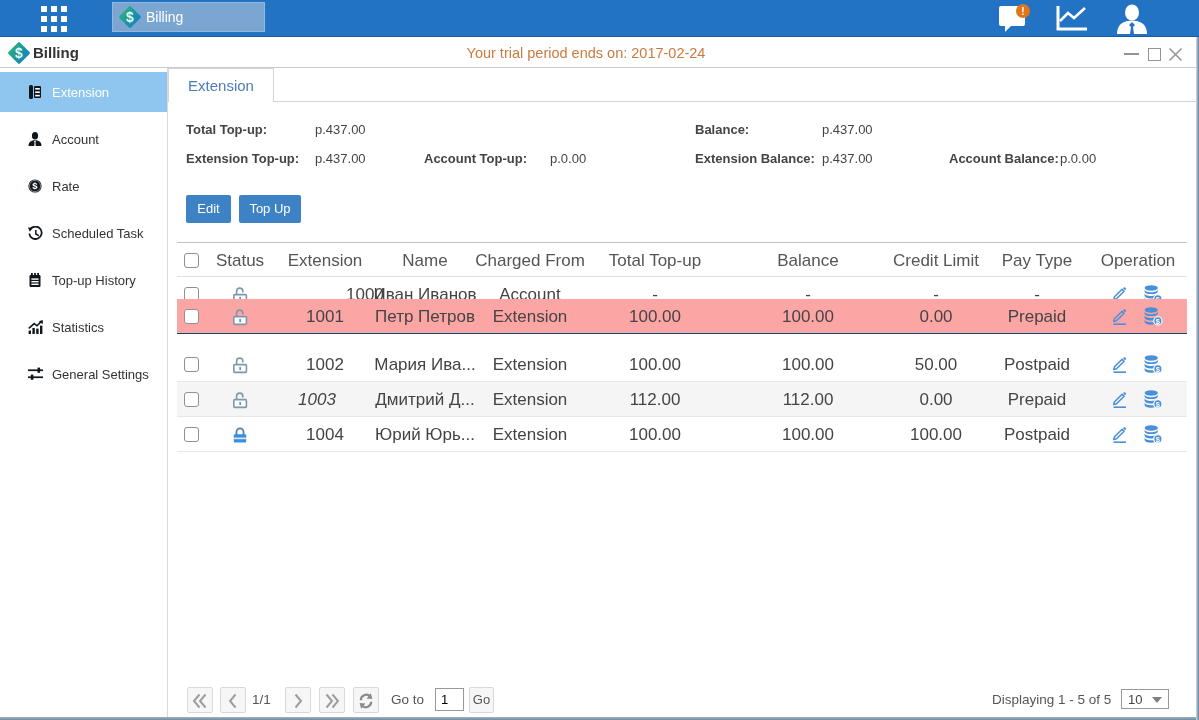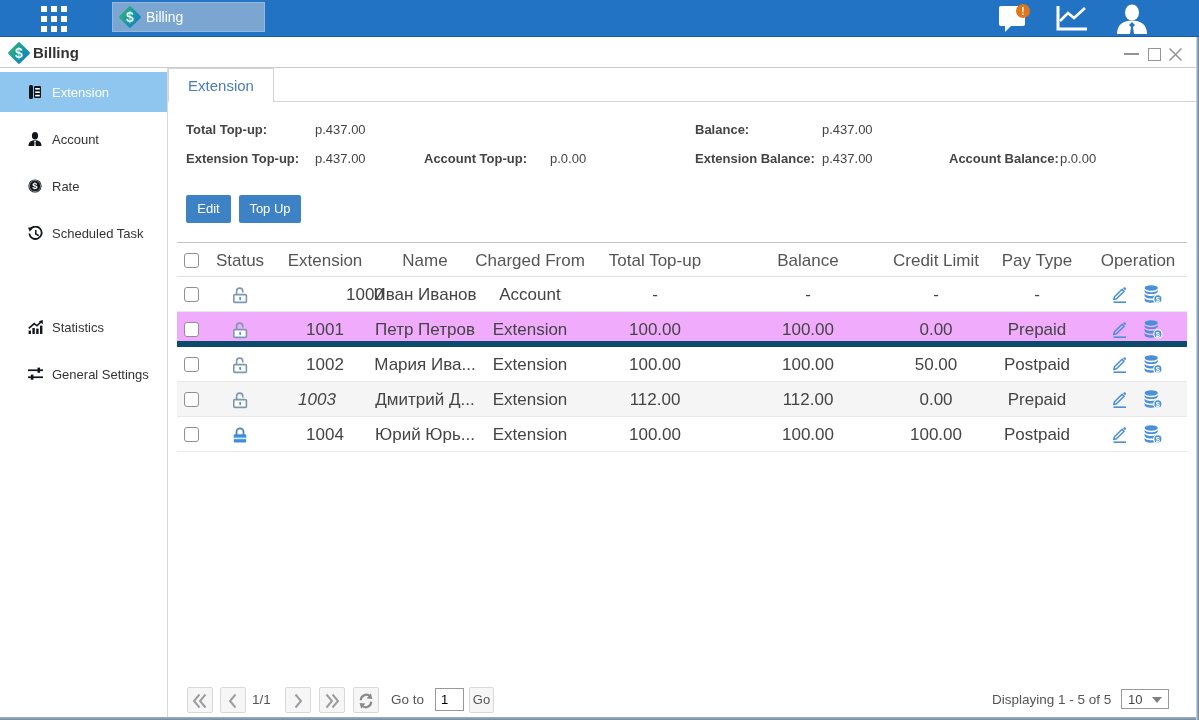--- a/index.html
+++ b/index.html
@@ -140,20 +140,21 @@
           <linearGradient id="dg2" x1="0" y1="0.15" x2="1" y2="0.85">
         <stop offset="0" stop-color="#33b274"></stop>
             <stop offset="0.55" stop-color="#1995a8"></stop>
             <stop offset="1" stop-color="#1e7fc0"></stop>
       </linearGradient>
         </defs>
       <path d="M12,2.4 L21.6,12 L12,21.6 L2.4,12 Z" fill="url(#dg2)" stroke="url(#dg2)" stroke-width="2.6" stroke-linejoin="round"></path>
       <text x="12" y="17" font-size="14" font-weight="bold" fill="#e8fff4" text-anchor="middle" font-family="Liberation Sans">$</text>
     </svg>
     <span class="tname">Billing</span>
+    <div id="trial">Your trial period ends on: 2017-02-24</div>
     <div class="wbtn" style="left:1124px; top:15px; width:15px; height:2px; background:#949494;"></div>
     <div class="wbtn" style="left:1148px; top:10px; width:13px; height:13px; border:1.5px solid #949494;"></div>
     <svg class="wbtn" style="left:1168px; top:9px;" width="15" height="15" viewBox="0 0 15 15">
       <path d="M1.5,1.5 L13.5,13.5 M13.5,1.5 L1.5,13.5" stroke="#949494" stroke-width="1.5"></path>
     </svg>
   </div>
 
   <div id="sidebar">
     <div class="mitem sel" style="top:4px;">
       <svg class="micon" width="14" height="14" viewBox="0 0 14 14">
@@ -181,20 +182,32 @@
       </svg>
       <span class="mtxt">Rate</span>
     </div>
     <div class="mitem" style="top:145px;">
       <svg class="micon" width="15" height="15" viewBox="0 0 15 15">
         <path d="M2.2,3.5 A6.2,6.2 0 1 1 1.3,7.5" stroke="#10161c" stroke-width="1.8" fill="none"></path>
         <polygon points="0,1.5 4.8,1.8 1.8,5.8" fill="#10161c"></polygon>
         <path d="M7.8,4 V8 L10.8,9.6" stroke="#10161c" stroke-width="1.5" fill="none"></path>
       </svg>
       <span class="mtxt">Scheduled Task</span>
+    </div>
+    <div class="mitem" style="top:192px;">
+      <svg class="micon" width="14" height="14" viewBox="0 0 14 14">
+        <rect x="1.5" y="2" width="11" height="12" rx="1.2" fill="#10161c"></rect>
+        <rect x="3" y="0" width="1.8" height="3" fill="#10161c"></rect>
+          <rect x="6.1" y="0" width="1.8" height="3" fill="#10161c"></rect>
+          <rect x="9.2" y="0" width="1.8" height="3" fill="#10161c"></rect>
+        <rect x="3.4" y="5.4" width="7.2" height="1.4" fill="#fff"></rect>
+        <rect x="3.4" y="8" width="7.2" height="1.4" fill="#fff"></rect>
+        <rect x="3.4" y="10.6" width="7.2" height="1.4" fill="#fff"></rect>
+      </svg>
+      <span class="mtxt">Top-up History</span>
     </div>
     <div class="mitem" style="top:239px;">
       <svg class="micon" width="15" height="14" viewBox="0 0 15 14">
         <rect x="0.6" y="10.6" width="2.4" height="3.4" fill="#10161c"></rect>
         <rect x="4.4" y="8" width="2.4" height="6" fill="#10161c"></rect>
         <rect x="8.2" y="8.6" width="2.4" height="5.4" fill="#10161c"></rect>
         <rect x="12" y="5.6" width="2.4" height="8.4" fill="#10161c"></rect>
         <path d="M0.8,8.4 L6.2,3.6 L9,5.8 L13.4,1.4" stroke="#10161c" stroke-width="1.6" fill="none"></path>
         <polygon points="14.8,0 14.8,4.2 10.8,1.2" fill="#10161c"></polygon>
       </svg>
@@ -259,21 +272,21 @@
         <span class="cell" style="left:631px;">-</span>
         <span class="cell" style="left:759px;">-</span>
         <span class="cell" style="left:860px;">-</span>
         <svg class="icell" style="left:943px; top:8px;" width="17" height="19" viewBox="0 0 17 19">
             <use href="#pencil"></use>
           </svg>
         <svg class="icell" style="left:977px; top:8px;" width="20" height="20" viewBox="0 0 20 20">
             <use href="#coins"></use>
           </svg>
       </div>
-      <div class="trow" style="top:70px; background:#f0abfc; border-bottom:6px solid #0c4a6e;">
+      <div class="trow" style="top:57px; background:#fca5a5; border-bottom:1px solid #0c4a6e;">
         <div class="cbx"></div>
         <svg class="icell" style="left:63px; top:9px;" width="16" height="18" viewBox="0 0 16 18">
             <use href="#lockopen"></use>
           </svg>
         <span class="cell" style="left:148px;">1001</span>
         <span class="cell" style="left:248px;">Петр Петров</span>
         <span class="cell" style="left:353px;">Extension</span>
         <span class="cell" style="left:478px;">100.00</span>
         <span class="cell" style="left:631px;">100.00</span>
         <span class="cell" style="left:759px;">0.00</span>

